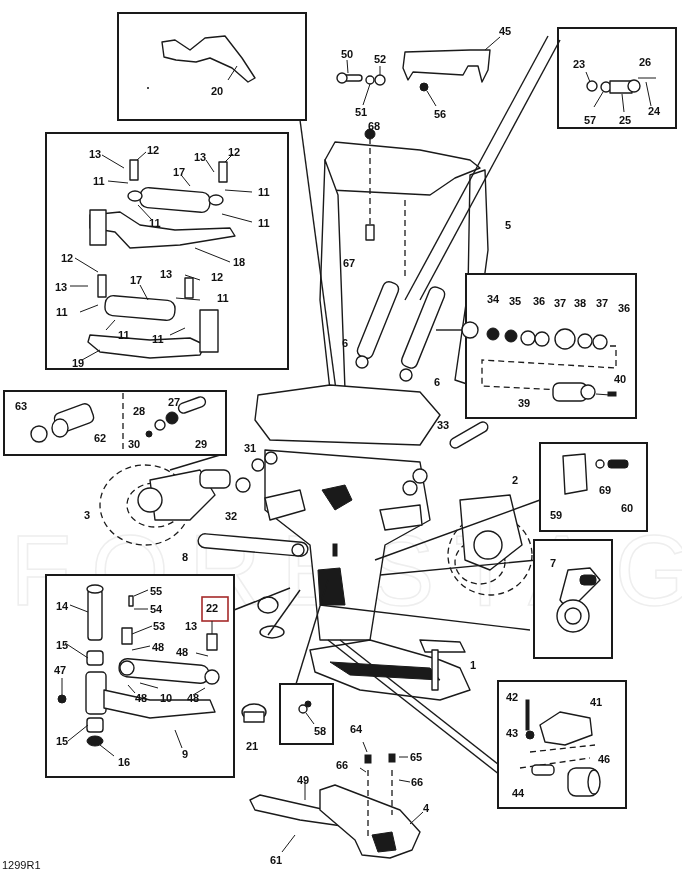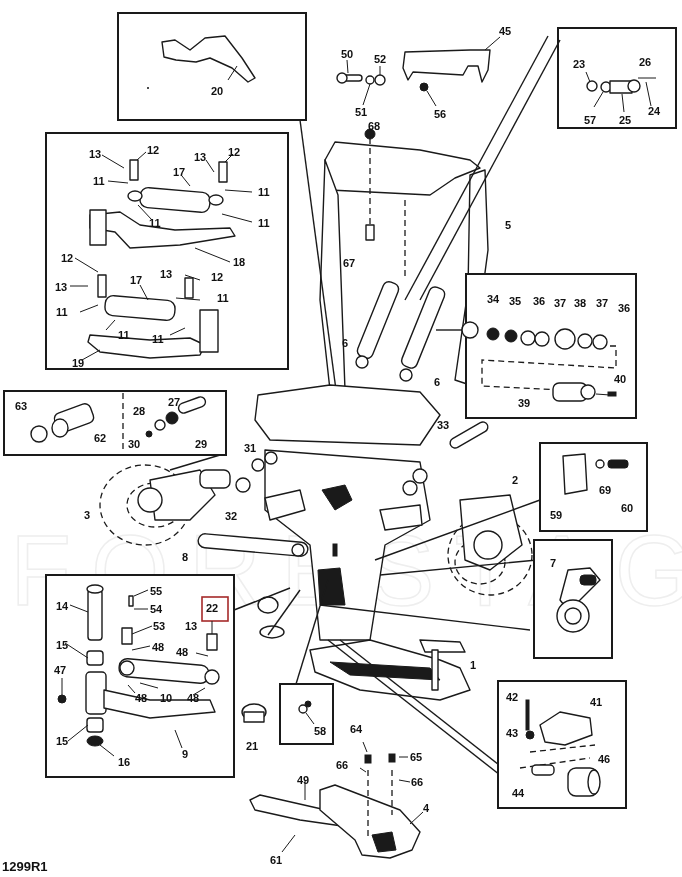--- a/index.html
+++ b/index.html
@@ -8,21 +8,21 @@
   #diagram { position: absolute; left: 0; top: 0; width: 682px; height: 877px; }
   .callout { font-family: "Liberation Sans", sans-serif; font-weight: bold; font-size: 11px; fill: #111; }
   .inset { fill: #ffffff; stroke: #1a1a1a; stroke-width: 2; }
   .part { fill: #ffffff; stroke: #1a1a1a; stroke-width: 1.4; stroke-linejoin: round; }
   .part-dark { fill: #1a1a1a; stroke: #1a1a1a; stroke-width: 1; }
   .leader { stroke: #1a1a1a; stroke-width: 1; fill: none; }
   .dash { stroke: #1a1a1a; stroke-width: 1.3; fill: none; stroke-dasharray: 6 4; }
   .link-line { stroke: #1a1a1a; stroke-width: 1.4; fill: none; }
   .watermark { font-family: "Liberation Sans", sans-serif; font-size: 100px; fill: none; stroke: #eeeeee; stroke-width: 1.5; letter-spacing: 20px; }
   .highlight { fill: none; stroke: #a52a2a; stroke-width: 1.6; }
-  .drawing-id { position: absolute; left: 2px; top: 859px; font-weight: bold; font-size: 13px; color: #111; }
+  .drawing-id { position: absolute; left: 2px; top: 859px; font-weight: normal; font-size: 11px; color: #111; }
 </style>
 </head>
 <body>
 
 <svg id="diagram" viewBox="0 0 682 877" xmlns="http://www.w3.org/2000/svg">
 
   <text class="watermark" x="10" y="605">FORESTAGRI</text>
 
   <g>
     <rect class="inset" x="118" y="13" width="188" height="107"></rect>

